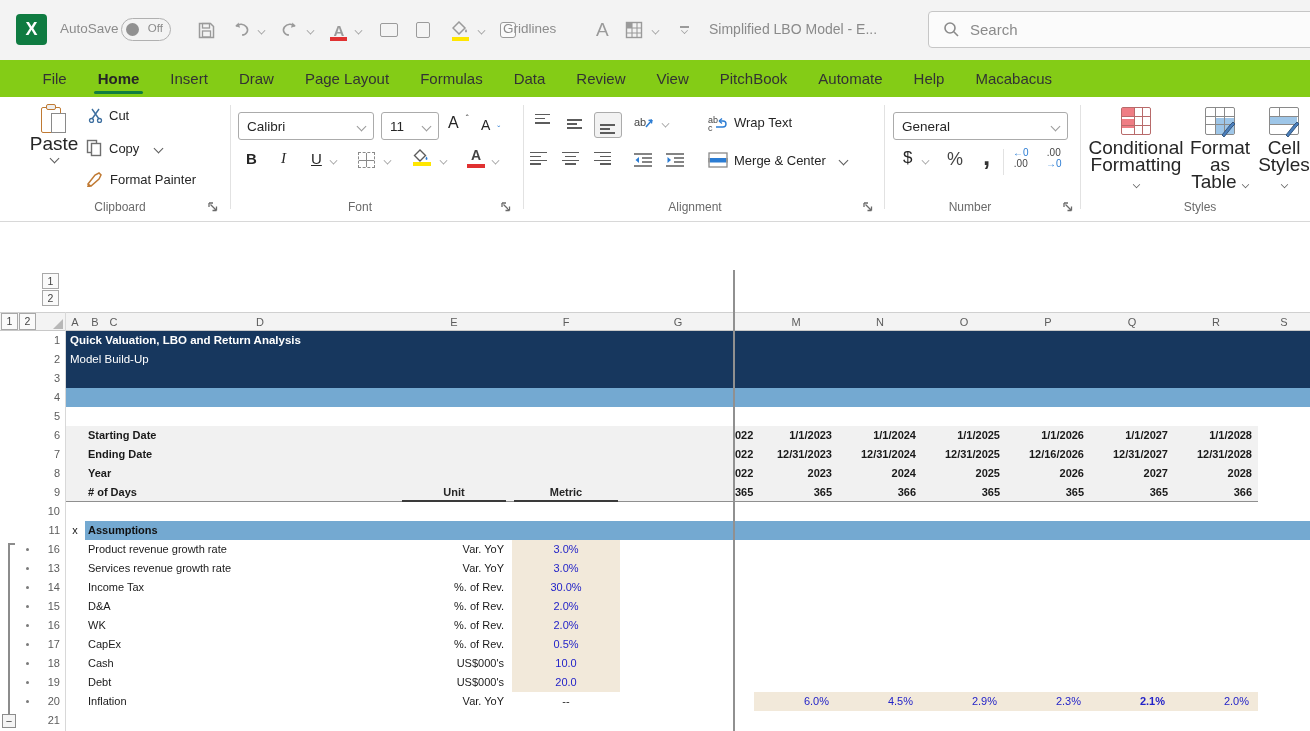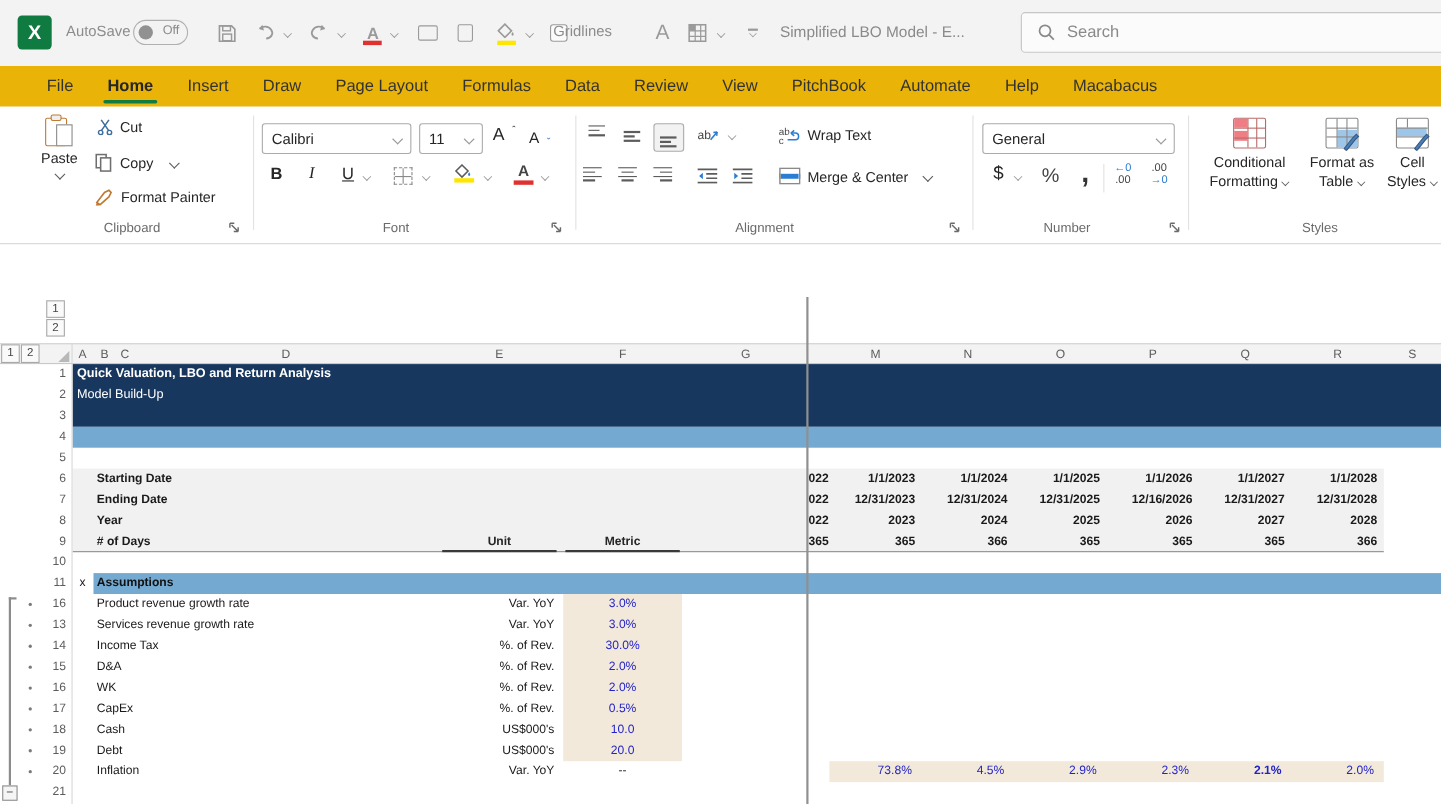--- a/index.html
+++ b/index.html
@@ -20,39 +20,39 @@
   #autosave-toggle .lbl { position:absolute; right:7px; top:3px; font-size:11.5px; color:#8c8c8c; }
   .qat { position:absolute; top:18px; height:24px; display:flex; align-items:center; justify-content:center; color:#8a8a8a; }
   .chev { width:7px; height:7px; border-right:1.5px solid #9a9a9a; border-bottom:1.5px solid #9a9a9a; transform:rotate(45deg); display:inline-block; }
   .colorbar { position:absolute; left:2px; bottom:1px; width:17px; height:4px; }
   .rectic { width:18px; height:14px; border:1.5px solid #9a9a9a; border-radius:2px; }
   #gridlines-box { width:16px; height:16px; border:1.5px solid #9a9a9a; border-radius:3px; background:#fbfbfb; }
   #search-box { position:absolute; left:928px; top:11px; width:420px; height:37px; background:#fbfbfb; border:1px solid #c6c6c6; border-radius:4px; display:flex; align-items:center; }
   #search-box .ph { color:#8a8a8a; font-size:15px; margin-left:10px; }
 
   
-  #menubar { position:absolute; left:0; top:60px; width:1310px; height:37px; background:#eab308; display:flex; align-items:stretch; padding-left:27px; }
+  #menubar { position:absolute; left:0; top:60px; width:1310px; height:37px; background:#84cc16; display:flex; align-items:stretch; padding-left:27px; }
   .mtab { position:relative; display:flex; align-items:center; padding:0 15.5px; font-size:15px; color:#333; cursor:default; white-space:nowrap; }
   .mtab.active { font-weight:bold; color:#262626; }
   .mtab.active:after { content:""; position:absolute; left:12px; right:12px; bottom:3px; height:3px; background:var(--green); border-radius:2px; }
 
   
   #ribbon { position:absolute; left:0; top:97px; width:1310px; height:125px; background:#fff; border-bottom:1px solid #d8d8d8; font-size:13px; }
   .gsep { position:absolute; top:8px; height:104px; width:1px; background:#e2e2e2; }
   .glabel { position:absolute; top:103px; font-size:12px; color:#6a6a6a; text-align:center; }
   .launcher { position:absolute; top:104px; width:13px; height:13px; }
   .launcher svg { display:block; }
   .ritem { position:absolute; display:flex; align-items:center; gap:6px; color:#262626; white-space:nowrap; }
   .combo { position:absolute; border:1px solid #ababab; border-radius:3px; background:#fff; display:flex; align-items:center; padding:0 8px; font-size:13.5px; }
   .combo .chev { margin-left:auto; }
   .bars { display:flex; flex-direction:column; width:17px; height:15px; }
   .bars i { display:block; height:1.8px; background:#5c5c5c; margin-bottom:2.4px; }
   .valbox { width:28px; height:26px; display:flex; flex-direction:column; justify-content:center; padding:3px 5px; border-radius:3px; }
   .valbox.sel { border:1px solid #ababab; background:#f2f2f2; }
-  .bigbtn { position:absolute; display:flex; flex-direction:column; align-items:center; text-align:center; line-height:17px; font-size:13px; color:#262626; }
+  .bigbtn { position:absolute; display:flex; flex-direction:column; align-items:center; text-align:center; line-height:17px; font-size:19px; color:#262626; }
   .gridicon { width:30px; height:28px; border:1.5px solid #8c6f6f; border-radius:2px; position:relative; background:#fff; margin-bottom:4px; }
 
   
   #formulabar { position:absolute; left:0; top:222px; width:1310px; height:47px; background:#fff; border-bottom:1px solid #cfcfcf; }
   #name-box { position:absolute; left:8px; top:7px; width:130px; height:32px; border:1px solid #d0d0d0; border-radius:3px; display:flex; align-items:center; padding:0 9px; font-size:13px; }
   #fb-dots { position:absolute; left:146px; top:12px; color:#9a9a9a; font-size:15px; letter-spacing:0; }
   .fb-btn { position:absolute; top:8px; width:26px; height:30px; display:flex; align-items:center; justify-content:center; color:#9f9f9f; font-size:15px; }
   #fx-btn { font-family:"Liberation Serif","DejaVu Serif",serif; font-style:italic; color:#555; font-size:16px; }
   #formula-input { position:absolute; left:262px; top:4px; right:0; height:38px; background:#fff; font-size:13px; padding:9px; }
 
@@ -569,21 +569,21 @@
         <div class="cell center bluetext" style="left: 510px; top: 365px; width: 112px; height: 19px;">0.5%</div>
         <div class="cell " style="left: 88px; top: 384px; width: 300px; height: 19px; color: rgb(26, 26, 26);">Cash</div>
         <div class="cell right" style="left: 398px; top: 384px; width: 106px; height: 19px; color: rgb(26, 26, 26);">US$000's</div>
         <div class="cell center bluetext" style="left: 510px; top: 384px; width: 112px; height: 19px;">10.0</div>
         <div class="cell " style="left: 88px; top: 403px; width: 300px; height: 19px; color: rgb(26, 26, 26);">Debt</div>
         <div class="cell right" style="left: 398px; top: 403px; width: 106px; height: 19px; color: rgb(26, 26, 26);">US$000's</div>
         <div class="cell center bluetext" style="left: 510px; top: 403px; width: 112px; height: 19px;">20.0</div>
         <div class="cell " style="left: 88px; top: 422px; width: 300px; height: 19px; color: rgb(26, 26, 26);">Inflation</div>
         <div class="cell right" style="left: 398px; top: 422px; width: 106px; height: 19px; color: rgb(26, 26, 26);">Var. YoY</div>
         <div class="cell center" style="left: 510px; top: 422px; width: 112px; height: 19px;">--</div>
-        <div class="cell right bluetext" style="left: 754px; top: 422px; width: 84px; height: 19px; padding-right: 9px;">73.8%</div>
+        <div class="cell right bluetext" style="left: 754px; top: 422px; width: 84px; height: 19px; padding-right: 9px;">6.0%</div>
         <div class="cell right bluetext" style="left: 838px; top: 422px; width: 84px; height: 19px; padding-right: 9px;">4.5%</div>
         <div class="cell right bluetext" style="left: 922px; top: 422px; width: 84px; height: 19px; padding-right: 9px;">2.9%</div>
         <div class="cell right bluetext" style="left: 1006px; top: 422px; width: 84px; height: 19px; padding-right: 9px;">2.3%</div>
         <div class="cell right bluetext" style="left: 1090px; top: 422px; width: 84px; height: 19px; padding-right: 9px; font-weight: bold;">2.1%</div>
         <div class="cell right bluetext" style="left: 1174px; top: 422px; width: 84px; height: 19px; padding-right: 9px;">2.0%</div>
         <div class="cell " style="left: 8px; top: 273px; width: 1.5px; height: 171px; background: rgb(140, 140, 140);"></div>
         <div class="cell " style="left: 8px; top: 273px; width: 7px; height: 1.5px; background: rgb(140, 140, 140);"></div>
         <div class="cell odot" style="left: 26px; top: 278px; width: 3px; height: 3px; position: absolute;"></div>
         <div class="cell odot" style="left: 26px; top: 297px; width: 3px; height: 3px; position: absolute;"></div>
         <div class="cell odot" style="left: 26px; top: 316px; width: 3px; height: 3px; position: absolute;"></div>

